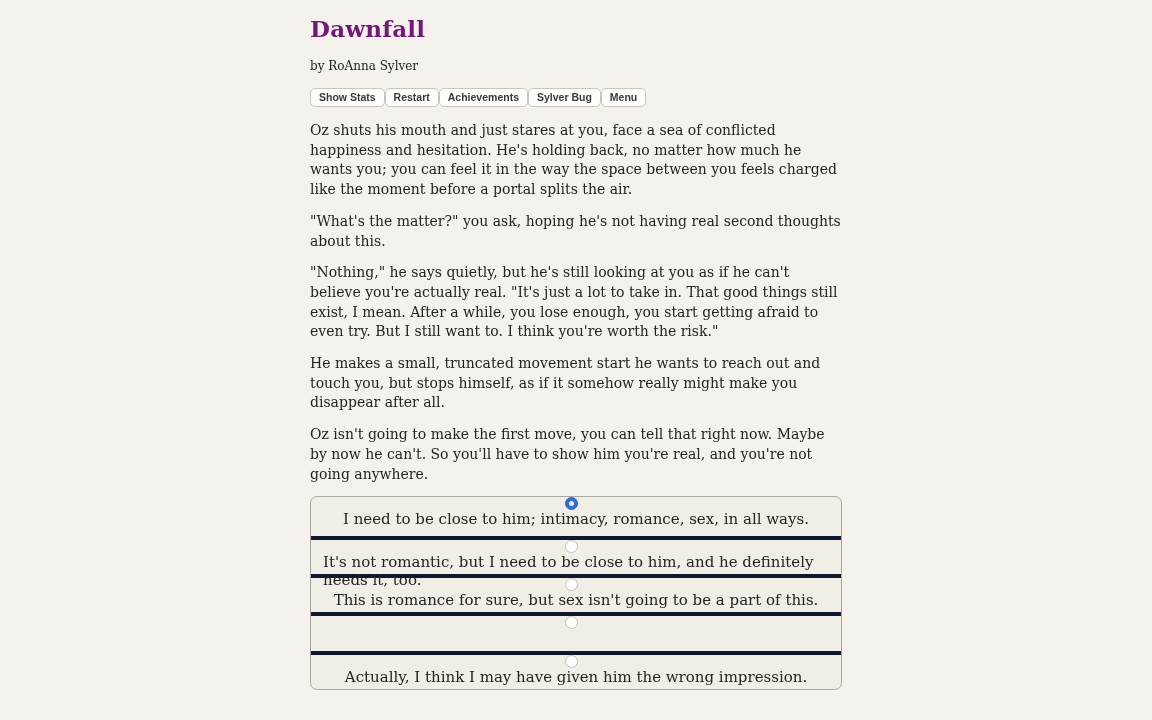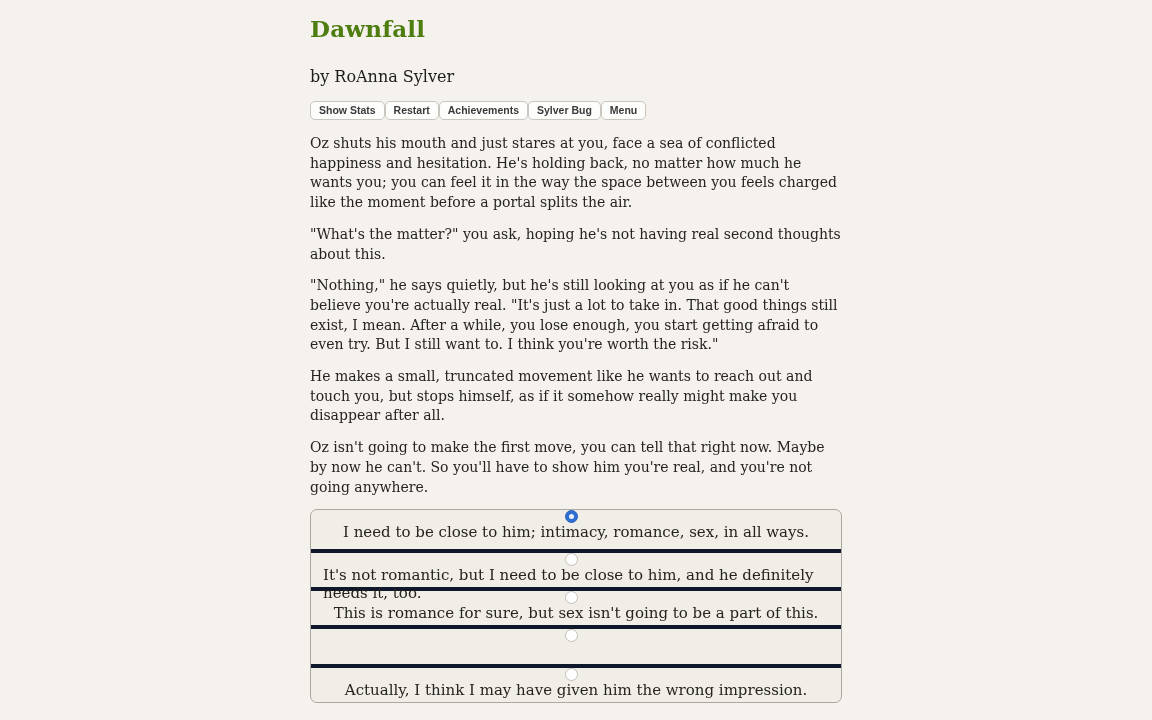--- a/index.html
+++ b/index.html
@@ -11,25 +11,25 @@
   }
   .page-column {
     width: 532px;
     margin: 0 auto;
     padding-top: 15px;
   }
   .game-title {
     font-size: 23px;
     font-weight: 600;
     letter-spacing: 0.2px;
-    color: #4d7c0f;
+    color: #701a75;
   }
   .game-author {
-    font-size: 16px;
-    margin-top: 25px;
+    font-size: 12px;
+    margin-top: 17px;
     color: #1f1d1a;
   }
   .toolbar {
     margin-top: 15px;
     display: flex;
   }
   .toolbar button {
     font-family: "Liberation Sans", sans-serif;
     font-size: 10.5px;
     font-weight: bold;
@@ -106,21 +106,21 @@
     <button>Restart</button>
     <button>Achievements</button>
     <button>Sylver Bug</button>
     <button>Menu</button>
   </div>
 
   <div class="story">
     <p>Oz shuts his mouth and just stares at you, face a sea of conflicted happiness and hesitation. He's holding back, no matter how much he wants you; you can feel it in the way the space between you feels charged like the moment before a portal splits the air.</p>
     <p>"What's the matter?" you ask, hoping he's not having real second thoughts about this.</p>
     <p>"Nothing," he says quietly, but he's still looking at you as if he can't believe you're actually real. "It's just a lot to take in. That good things still exist, I mean. After a while, you lose enough, you start getting afraid to even try. But I still want to. I think you're worth the risk."</p>
-    <p>He makes a small, truncated movement like he wants to reach out and touch you, but stops himself, as if it somehow really might make you disappear after all.</p>
+    <p>He makes a small, truncated movement start he wants to reach out and touch you, but stops himself, as if it somehow really might make you disappear after all.</p>
     <p>Oz isn't going to make the first move, you can tell that right now. Maybe by now he can't. So you'll have to show him you're real, and you're not going anywhere.</p>
   </div>
 
   <div class="choice-list">
     <div class="choice-row">
       <span class="radio selected"></span>
       <span class="choice-label">I need to be close to him; intimacy, romance, sex, in all ways.</span>
     </div>
     <div class="choice-row">
       <span class="radio"></span>

